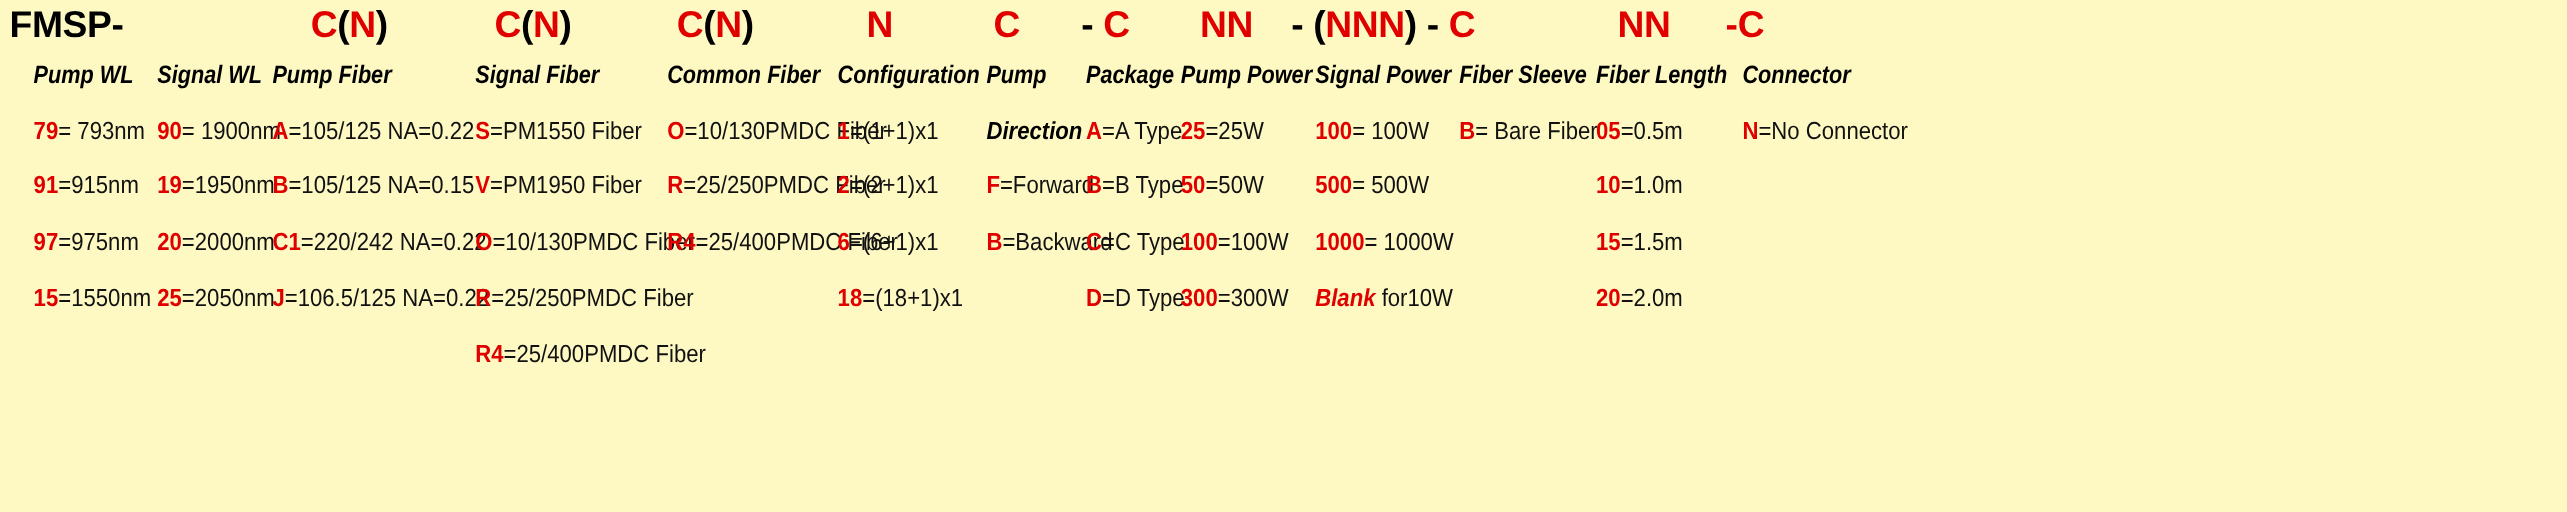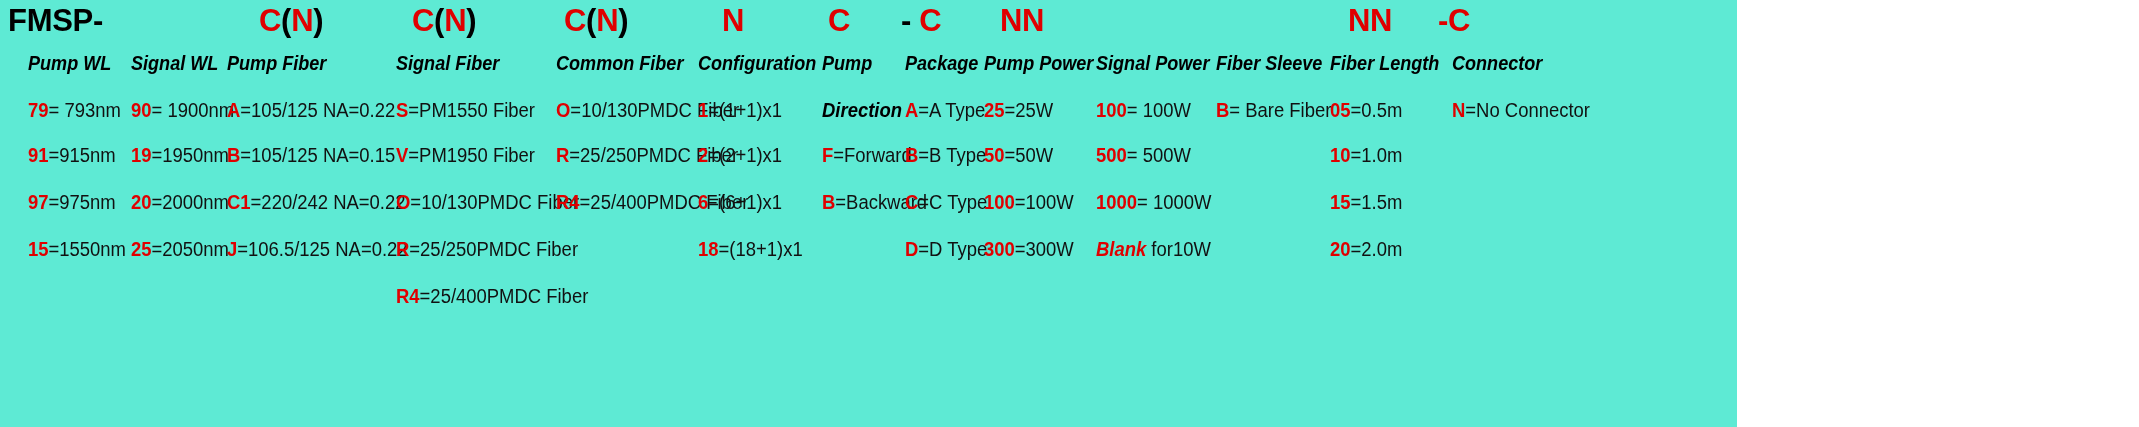--- a/index.html
+++ b/index.html
@@ -9,23 +9,23 @@
   }
   body {
     font-family: "Liberation Sans", sans-serif;
     width: 2139px;
     height: 427px;
     overflow: hidden;
     color: #000000;
   }
   #sheet {
     position: relative;
-    width: 1737px;
+    width: 2139px;
     height: 427px;
-    background: #5eead4;
+    background: #fef9c3;
   }
 
   
   .code-row {
     position: absolute;
     top: 0;
     left: 0;
     width: 2139px;
     height: 42px;
   }
@@ -87,20 +87,21 @@
 <div id="sheet">
   <div class="code-row" id="code-row">
       <div class="code-seg" style="left: 8px;"><span class="blk">FMSP-</span></div>
       <div class="code-seg" style="left: 259px;"><span class="red">C</span><span class="blk">(</span><span class="red">N</span><span class="blk">)</span></div>
       <div class="code-seg" style="left: 412px;"><span class="red">C</span><span class="blk">(</span><span class="red">N</span><span class="blk">)</span></div>
       <div class="code-seg" style="left: 564px;"><span class="red">C</span><span class="blk">(</span><span class="red">N</span><span class="blk">)</span></div>
       <div class="code-seg" style="left: 722px;"><span class="red">N</span></div>
       <div class="code-seg" style="left: 828px;"><span class="red">C</span></div>
       <div class="code-seg" style="left: 901px;"><span class="blk">-</span> <span class="red">C</span></div>
       <div class="code-seg" style="left: 1000px;"><span class="red">NN</span></div>
+      <div class="code-seg" style="left: 1076px;"><span class="blk">-</span> <span class="blk">(</span><span class="red">NNN</span><span class="blk">)</span> <span class="blk">-</span> <span class="red">C</span></div>
       <div class="code-seg" style="left: 1348px;"><span class="red">NN</span></div>
       <div class="code-seg" style="left: 1438px;"><span class="red">-C</span></div>
     </div>
   <div id="headers">
       <div class="hdr" style="left: 28px;">Pump WL</div>
       <div class="hdr" style="left: 131px;">Signal WL</div>
       <div class="hdr" style="left: 227px;">Pump Fiber</div>
       <div class="hdr" style="left: 396px;">Signal Fiber</div>
       <div class="hdr" style="left: 556px;">Common Fiber</div>
       <div class="hdr" style="left: 698px;">Configuration</div>

